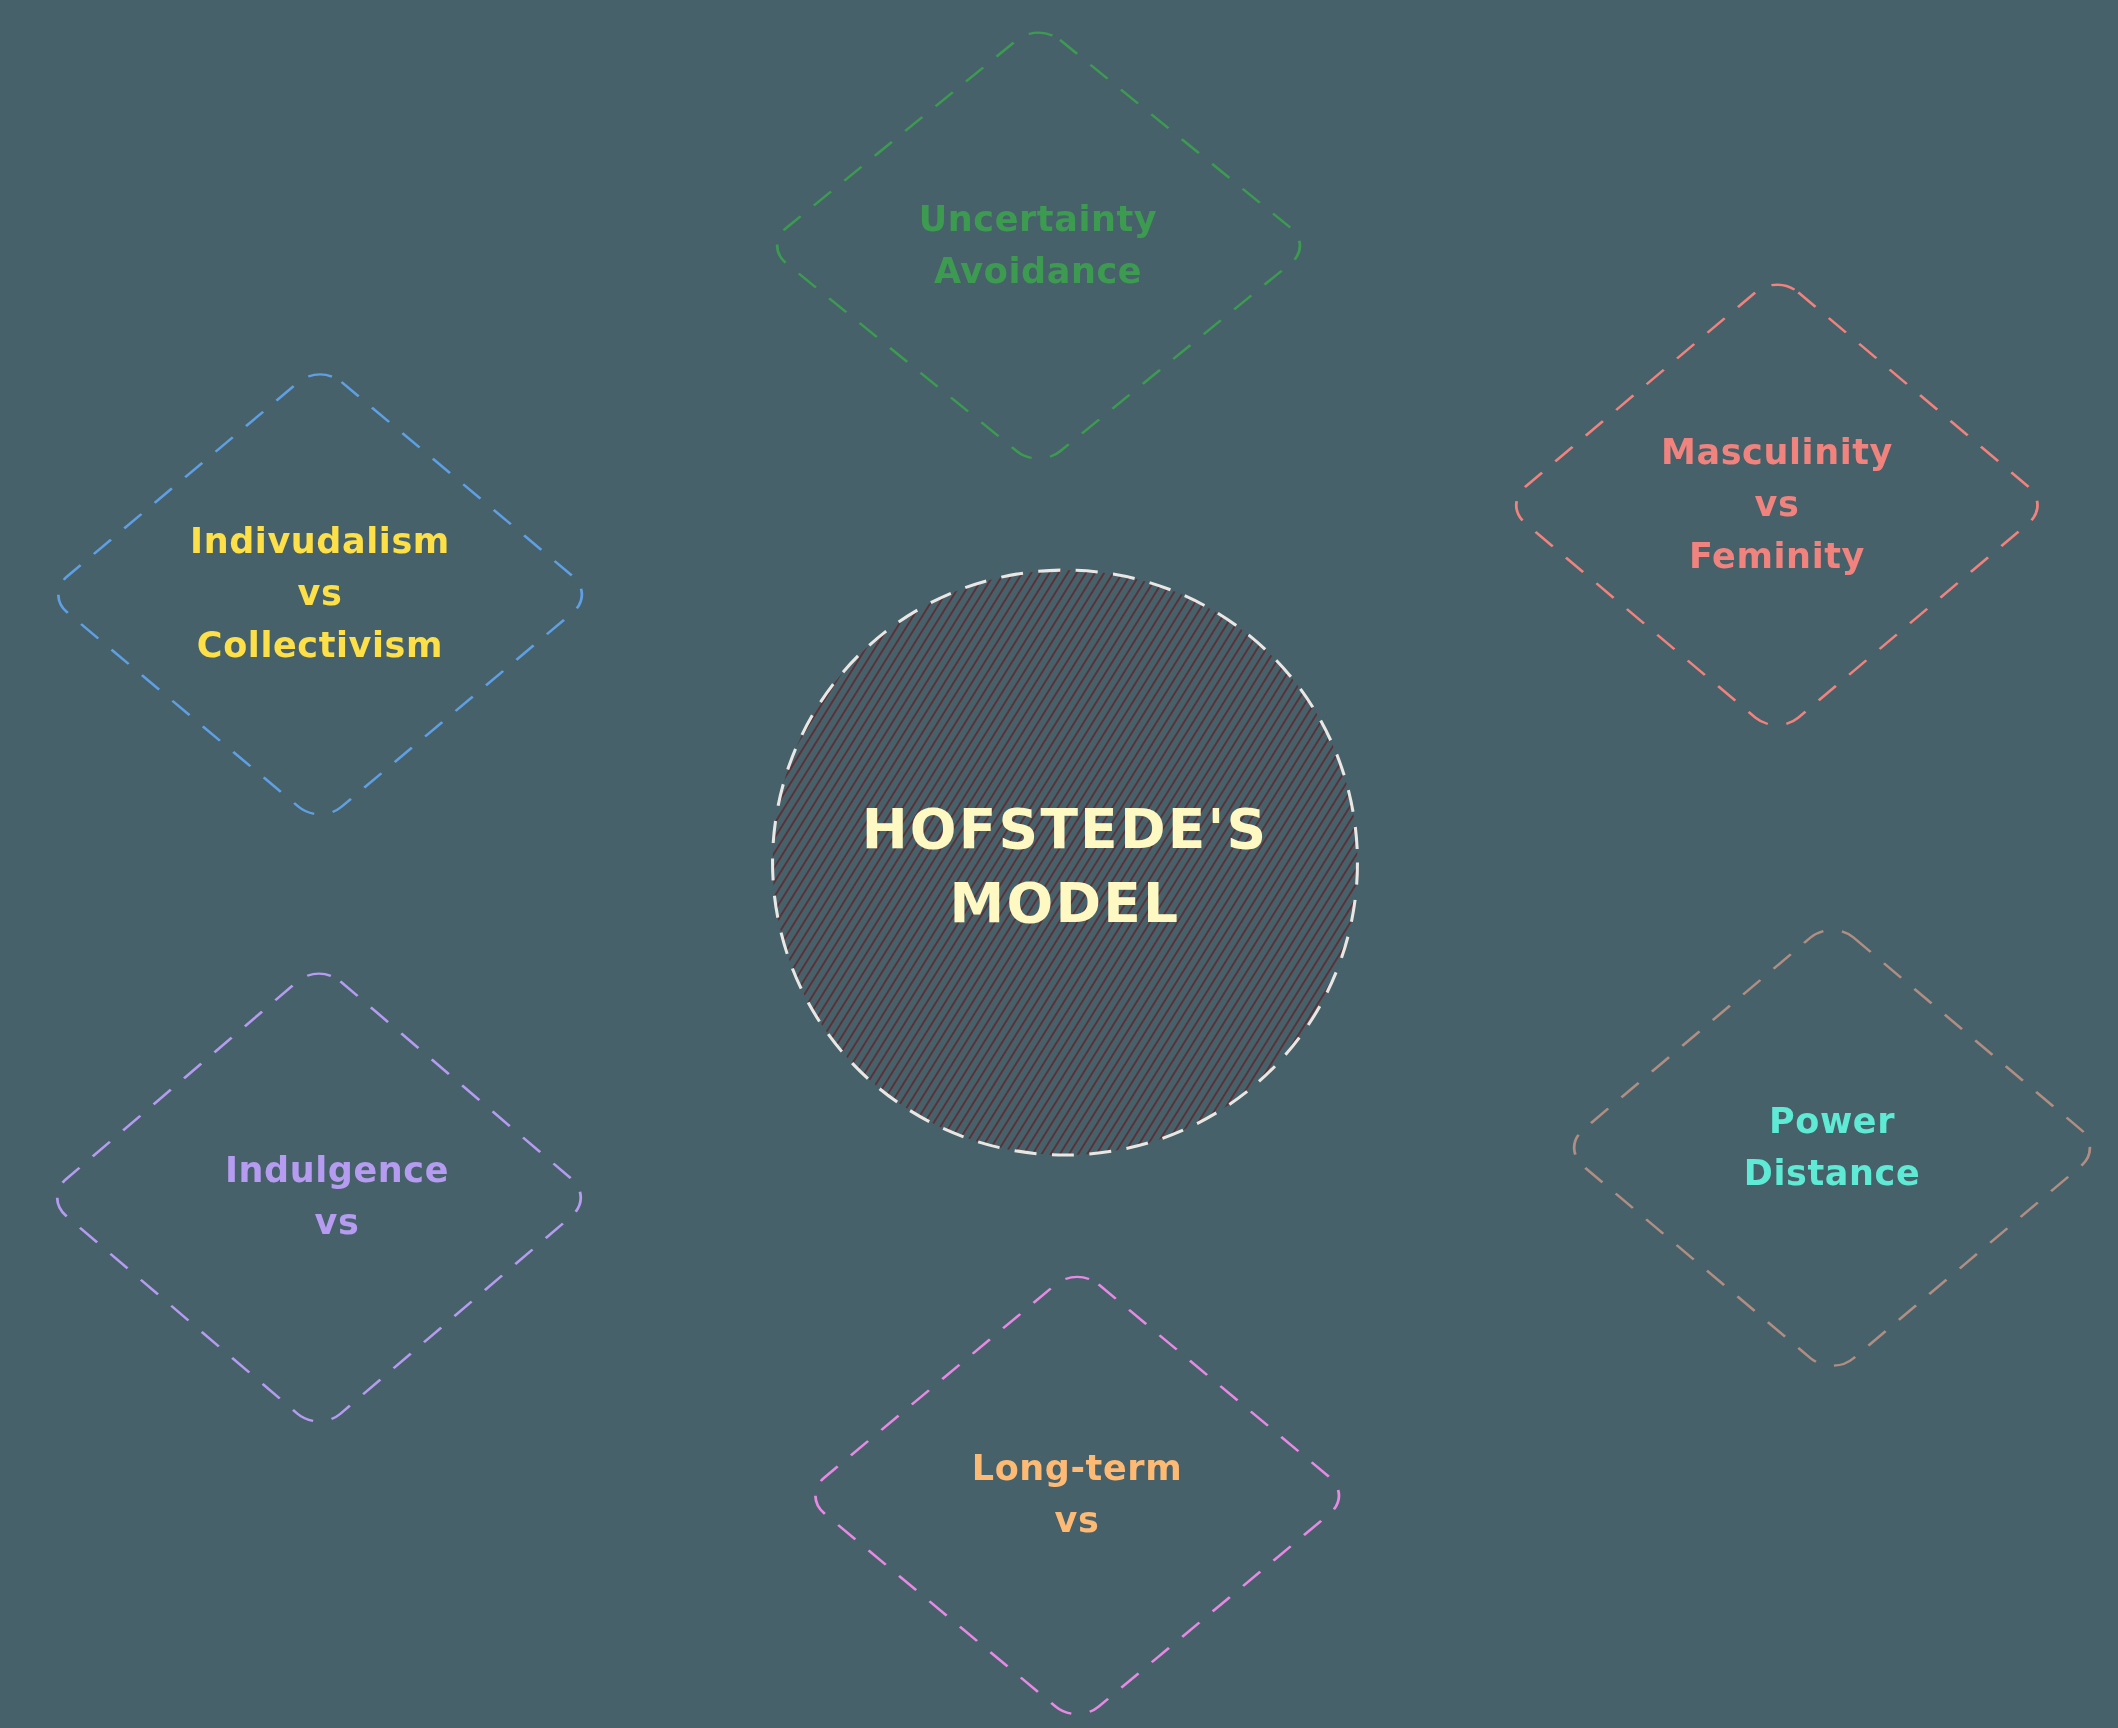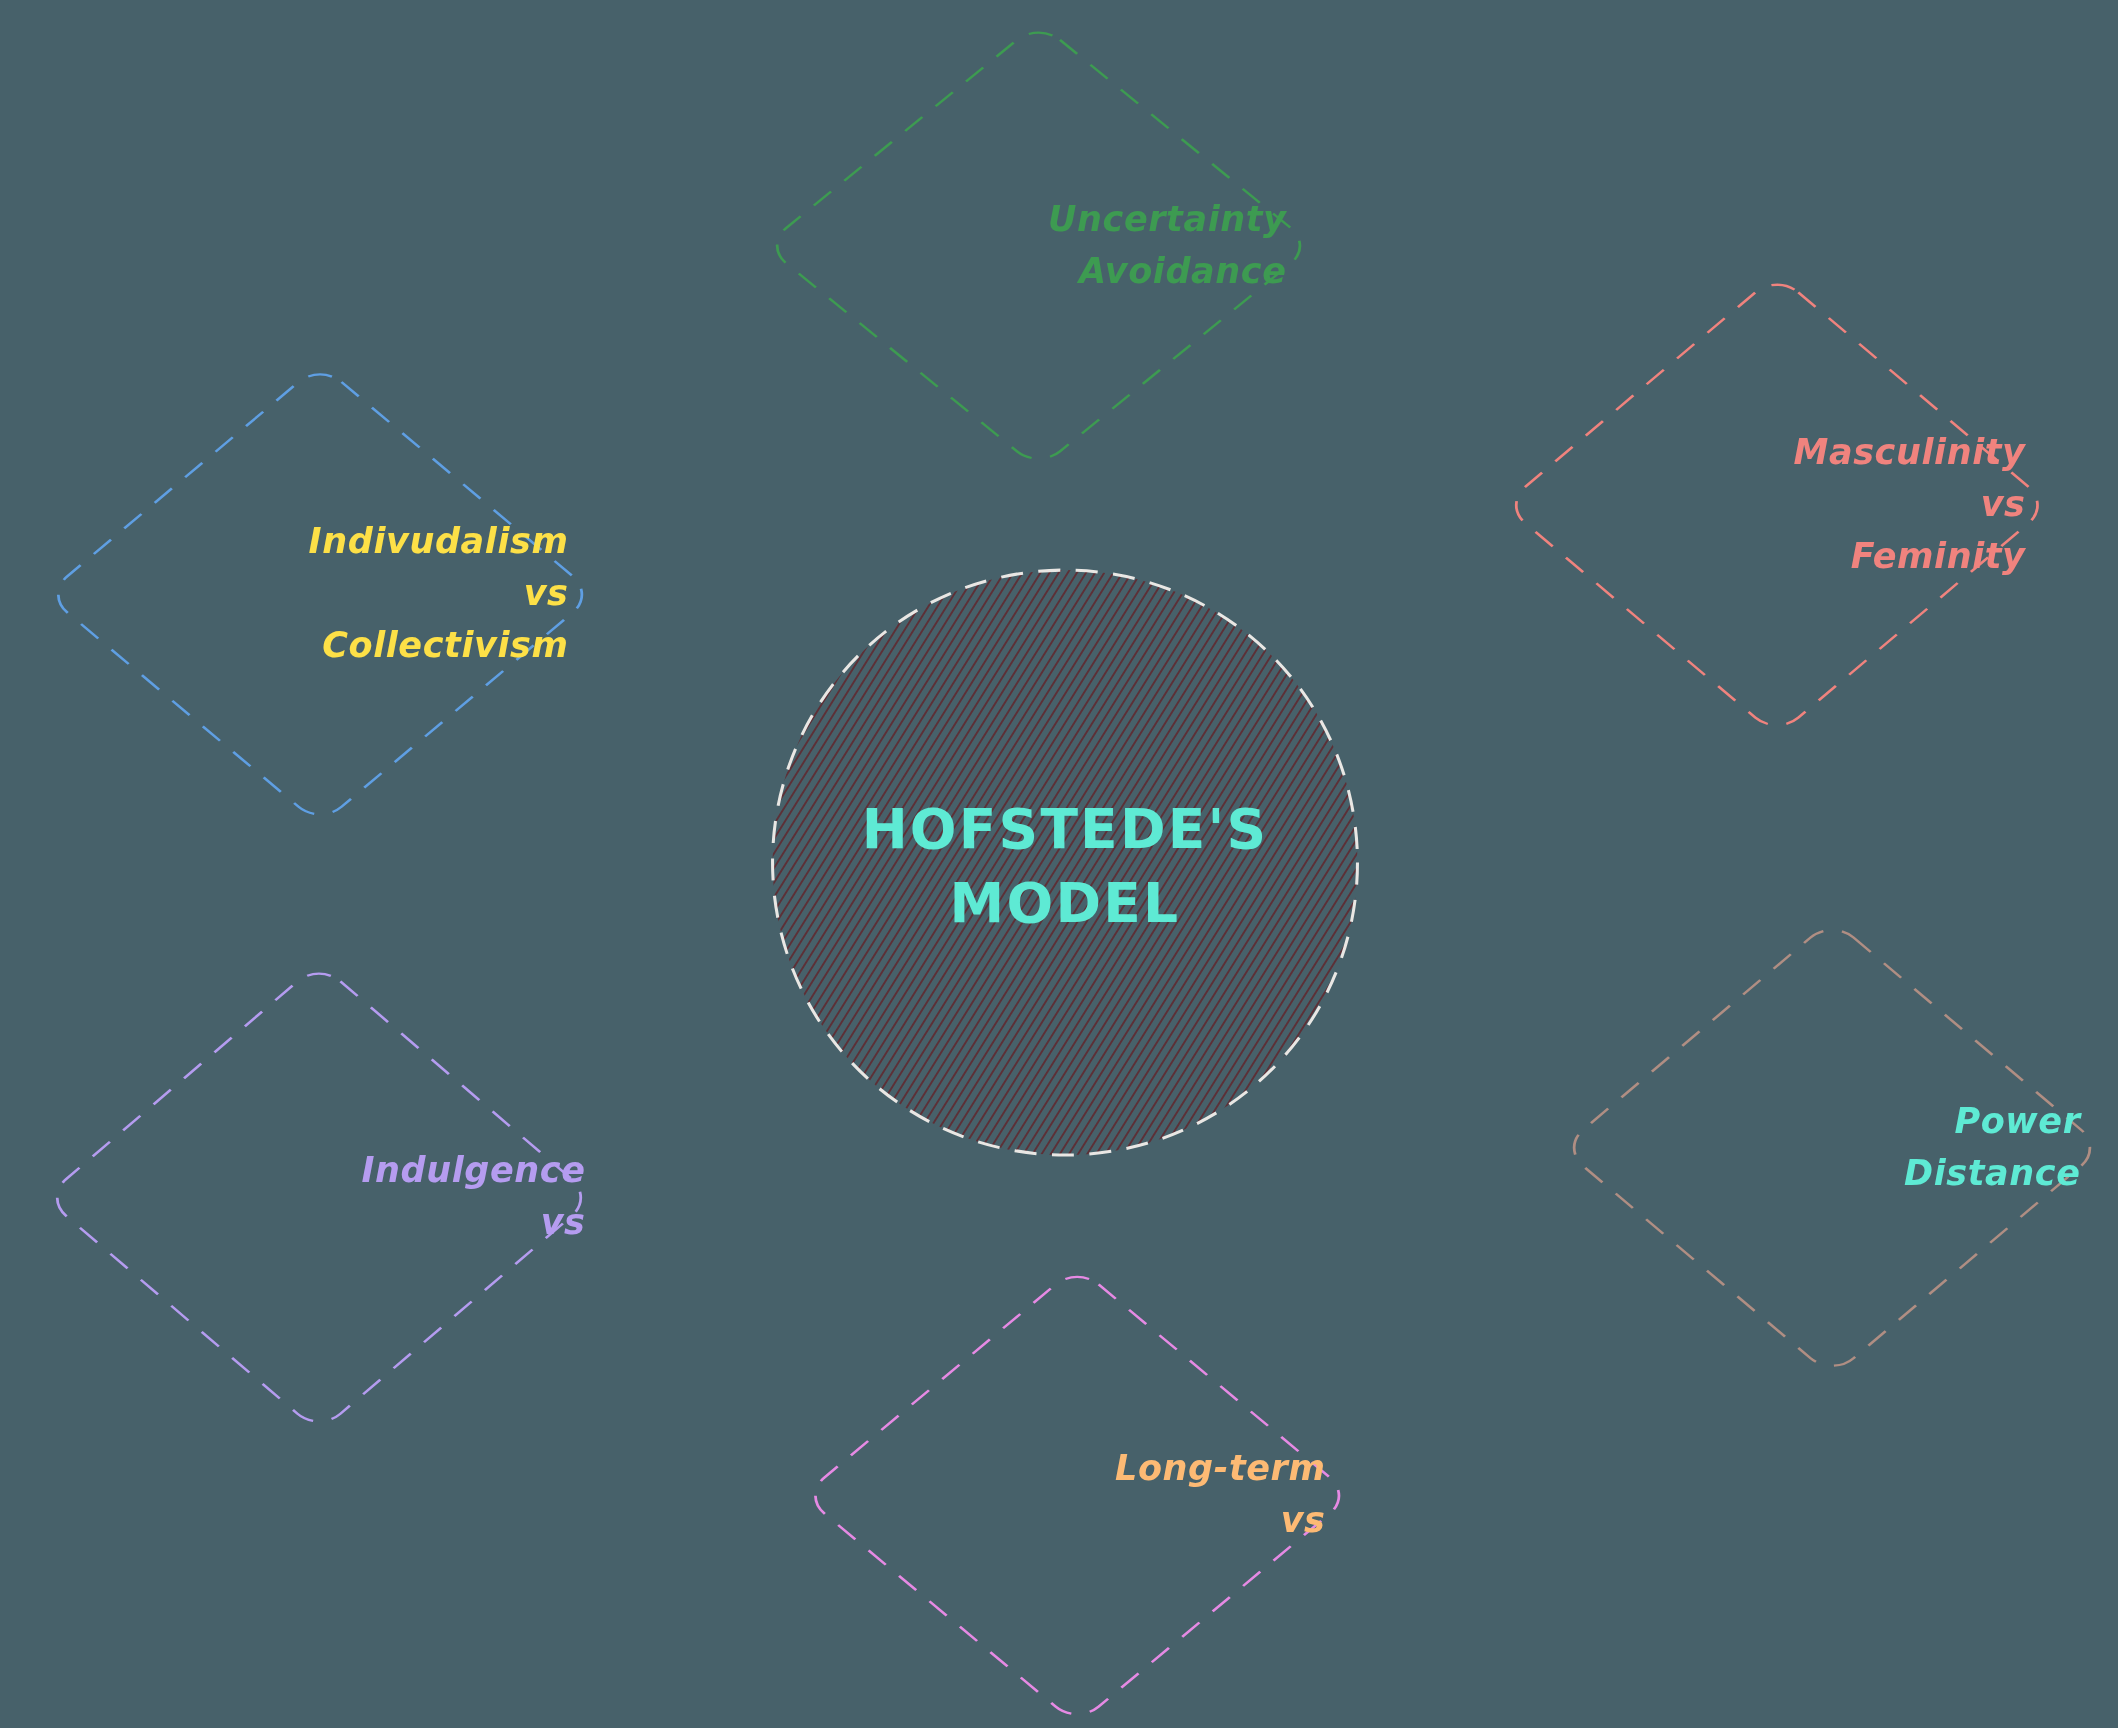--- a/index.html
+++ b/index.html
@@ -15,26 +15,25 @@
   }
   svg.canvas {
     position: absolute;
     left: 0;
     top: 0;
   }
   .node-label {
     position: absolute;
     transform: translate(-50%, -50%);
     width: 497px;
-    text-align: right;
+    text-align: center;
     font-size: 35px;
     font-weight: bold;
     line-height: 1.48;
     letter-spacing: 0.6px;
-    font-style: italic;
   }
   .node-label span {
     display: block;
   }
   .center-label {
     position: absolute;
     transform: translate(-50%, -50%);
     width: 552px;
     text-align: center;
     font-size: 55px;
@@ -72,21 +71,21 @@
 
   <rect x="-351.5" y="-351.5" width="703" height="703" rx="55" fill="none" stroke-width="5" stroke-dasharray="44 34" transform="translate(580,1077) scale(1,0.84) rotate(45)" stroke="#5f9fe3"></rect>
 
   <rect x="-351.5" y="-351.5" width="703" height="703" rx="55" fill="none" stroke-width="5" stroke-dasharray="44 34" transform="translate(578,2170) scale(1,0.855) rotate(45)" stroke="#b59cf0"></rect>
 
   <rect x="-351.5" y="-351.5" width="703" height="703" rx="55" fill="none" stroke-width="5" stroke-dasharray="44 34" transform="translate(1952,2710) scale(1,0.835) rotate(45)" stroke="#e68ae4"></rect>
 
   <rect x="-346.5" y="-346.5" width="693" height="693" rx="55" fill="none" stroke-width="5" stroke-dasharray="44 34" transform="translate(3320,2080) scale(1,0.845) rotate(45)" stroke="#b08e83"></rect>
 </svg>
 
-<div class="center-label pos-center" style="color: #5eead4;">
+<div class="center-label pos-center" style="color: #fef9c3;">
   <span>HOFSTEDE'S</span>
   <span>MODEL</span>
 </div>
 
 <div class="node-label pos-uncertainty" style="color: rgb(61, 155, 81);">
   <span>Uncertainty</span>
   <span>Avoidance</span>
 </div>
 
 <div class="node-label pos-masculinity" style="color: rgb(240, 131, 126);">

